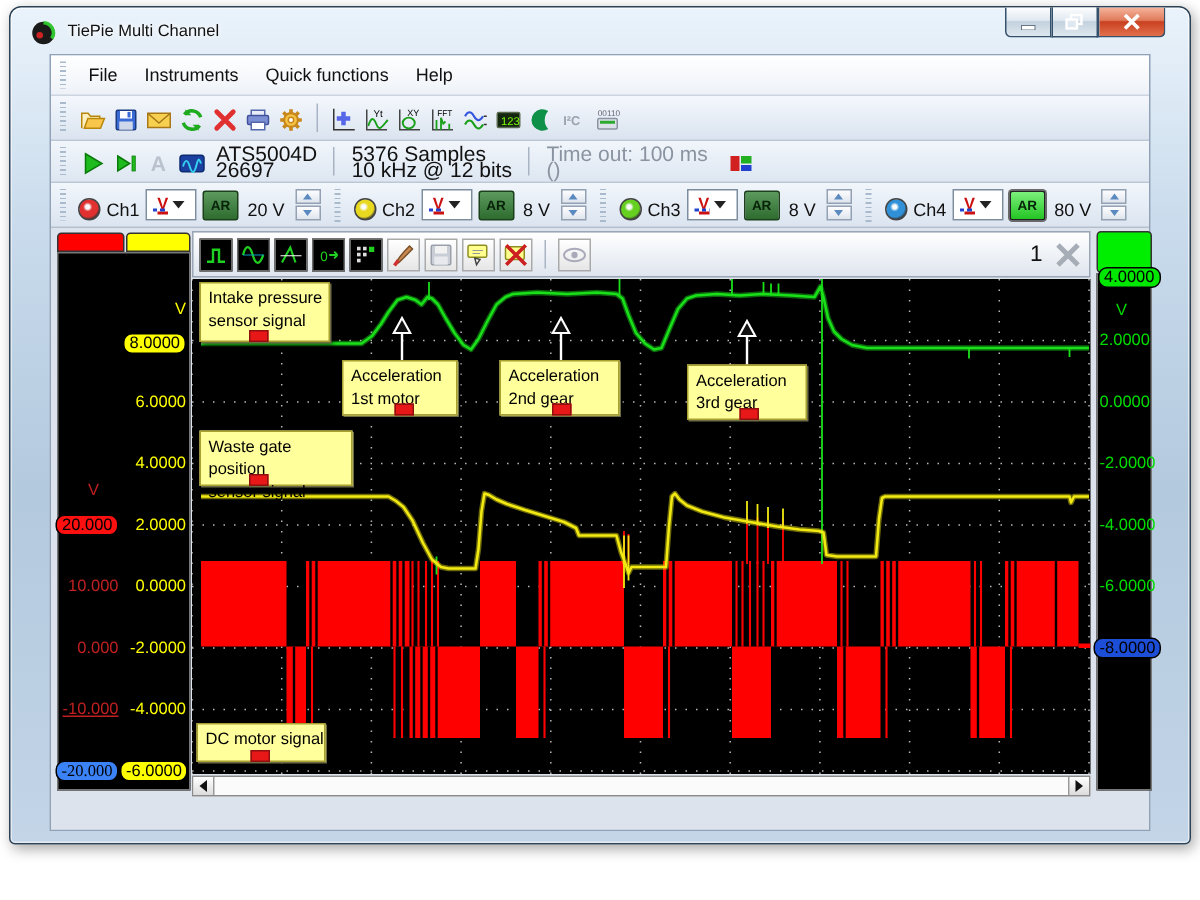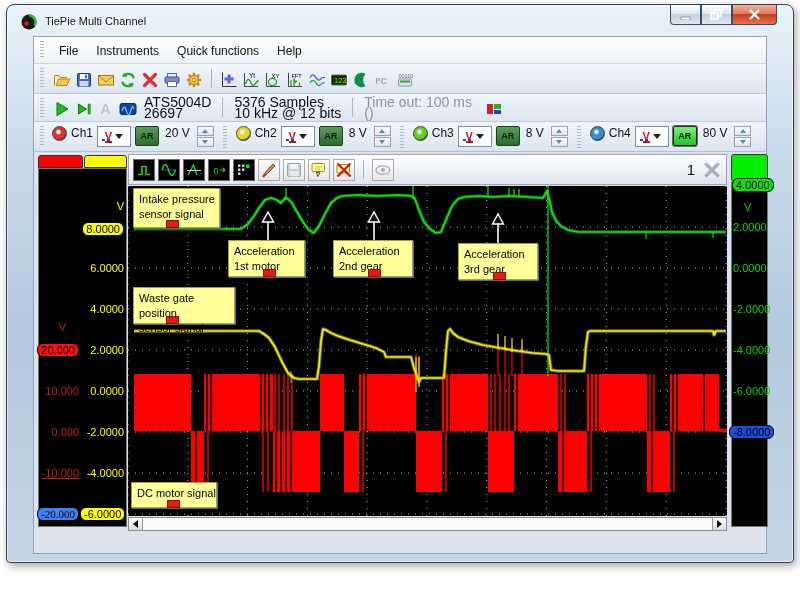--- a/index.html
+++ b/index.html
@@ -24,21 +24,21 @@
   .ibarrow{height:27px;background:linear-gradient(#f1f6fb,#dde6f1);border-bottom:1px solid #bcc7d5;}
   .chrow{height:29px;background:linear-gradient(#f1f6fb,#dbe4f0);border-bottom:1px solid #b4bfcd;}
   #graphpanel{flex:1;background:#dde3ec;}
   .grip{width:4px;align-self:stretch;margin:4px 6px 4px 0;background:repeating-linear-gradient(to bottom,#a9bacd 0 1px,rgba(0,0,0,0) 1px 3px);}
   .ticon{width:20px;height:20px;display:inline-flex;align-items:flex-end;justify-content:center;}
   .ticon svg{width:18px;height:18px;}
   .tsep{width:1px;height:19px;background:#a8b4c4;margin:0 5px;}
   .itxt{font-size:14px;line-height:11px;color:#111;margin:0 4px;white-space:nowrap;}
   .itxt.gray{color:#8a93a0;}
   
-  .chgroup{display:flex;align-items:flex-start;gap:4px;font-size:12px;color:#111;}
+  .chgroup{display:flex;align-items:flex-end;gap:4px;font-size:12px;color:#111;}
   .led{width:13px;height:13px;border-radius:50%;border:1px solid #444;}
   .vbtn{width:32px;height:19px;background:#fff;border:1px solid #7d8da0;display:flex;align-items:center;justify-content:center;gap:2px;}
   .vbtn .vg{color:#cc1111;font-weight:bold;font-size:11px;line-height:10px;border-bottom:2px solid #cc1111;}
   .vbtn .vd{width:10px;height:2px;margin-top:7px;margin-left:-12px;background:repeating-linear-gradient(to right,#2244cc 0 3px,rgba(0,0,0,0) 3px 5px);}
   .varr{width:0;height:0;border-left:4px solid transparent;border-right:4px solid transparent;border-top:5px solid #222;margin-left:1px;}
   .arbtn{width:22px;height:18px;font-size:9px;font-weight:bold;display:flex;align-items:center;justify-content:center;
     color:#07230a;background:linear-gradient(#5d9a5d,#2e6b2e);border:1px solid #1c401c;border-radius:2px;}
   .arbtn.active{background:linear-gradient(#7cf07c,#23c523);border:1px solid #222;box-shadow:0 0 0 1px #6a6a6a;}
   .chrange{font-size:12px;margin:0 2px;}
   .spin{display:flex;flex-direction:column;gap:1px;margin-left:1px;}

